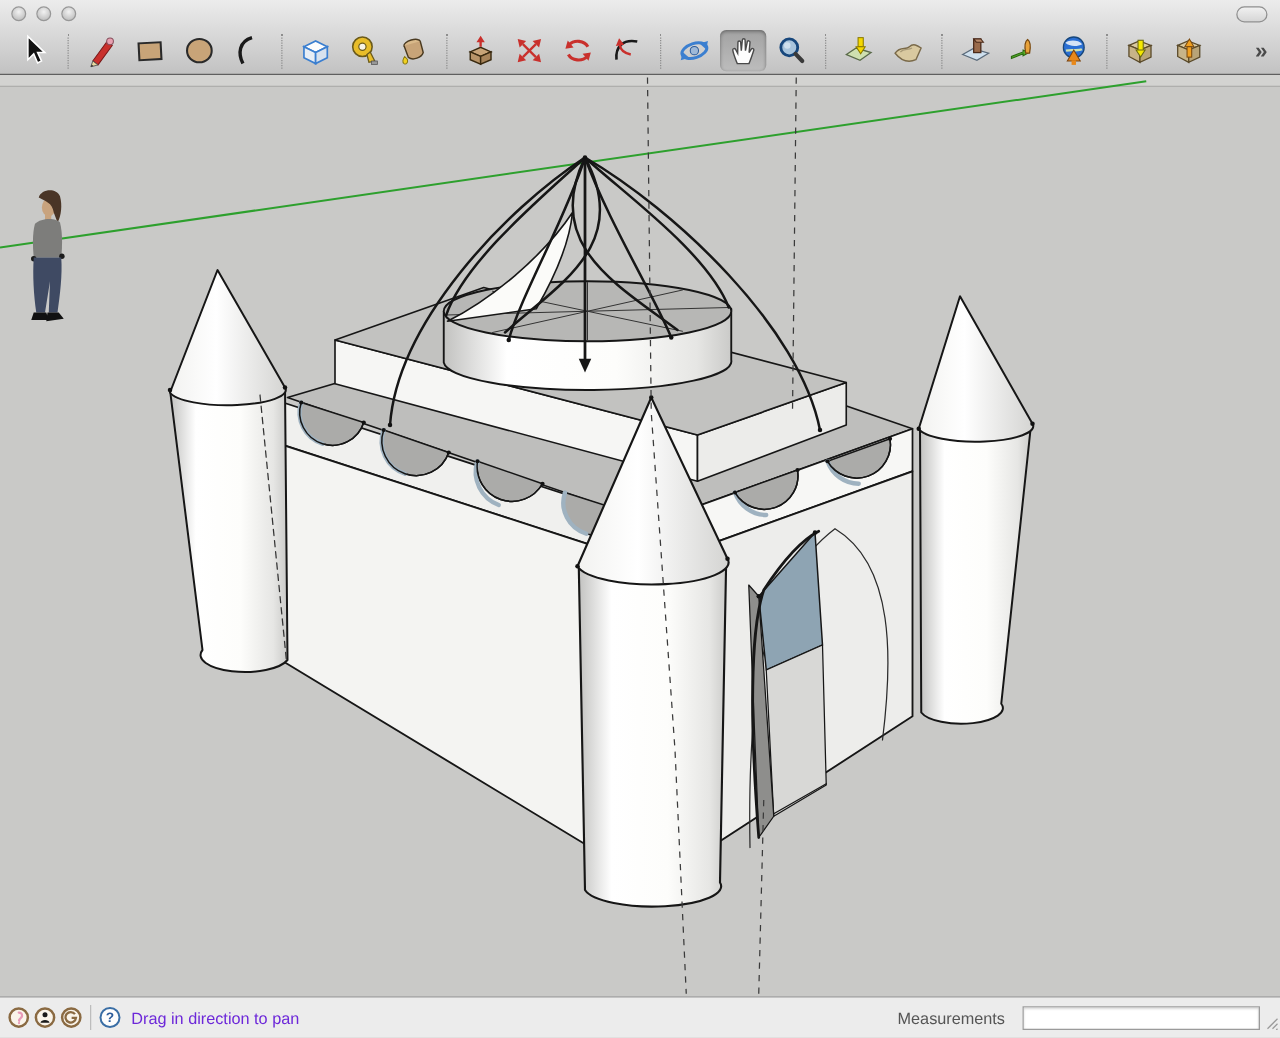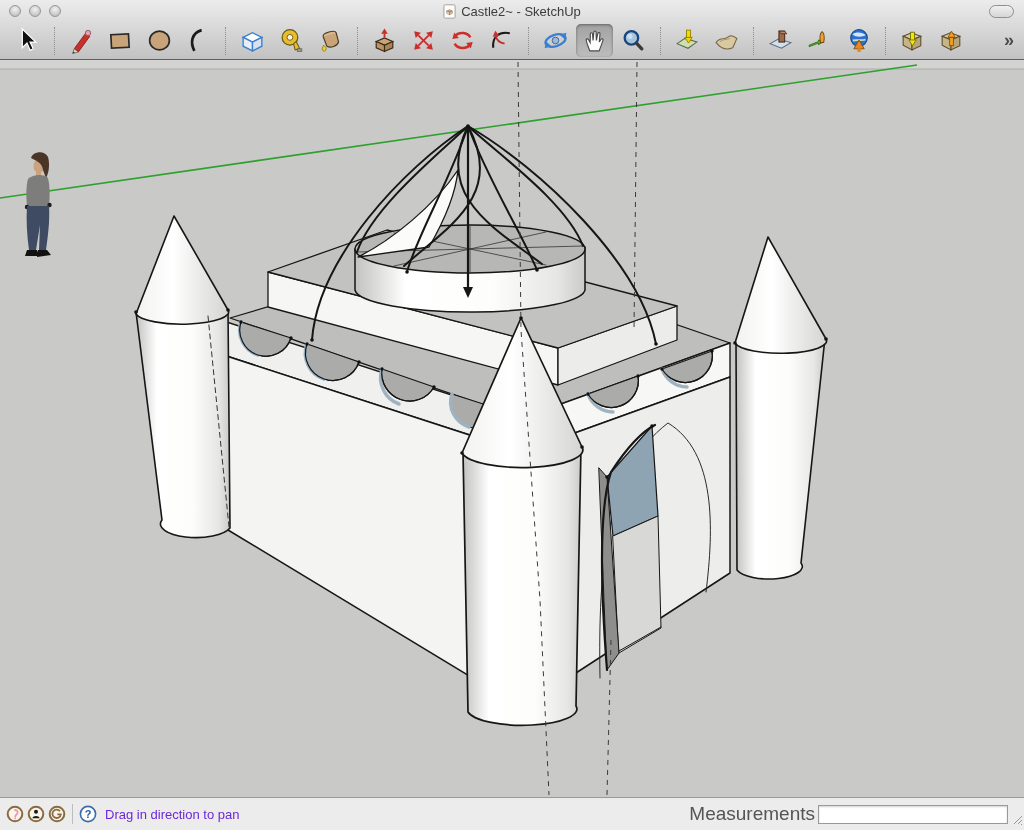--- a/index.html
+++ b/index.html
@@ -40,49 +40,38 @@
   .viewport svg { display:block; }
 
   
   .statusbar { height:33px; background:#ececec; border-top:1px solid #9a9a9a;
     display:flex; align-items:center; padding:0 6px; position:relative; }
   #status-icons { display:flex; align-items:center; gap:3px; }
   .st-ic { display:flex; }
   .st-sep { width:0; height:20px; border-left:1px solid #bdbdbd; margin:0 3px; }
   .hint { font-size:13px; color:#6d28d9; margin-left:8px; }
   .spacer { flex:1; }
-  .meas-label { font-size:19px; color:#555; margin-right:3px; }
+  .meas-label { font-size:13px; color:#555; margin-right:14px; }
   .meas-input { width:190px; height:19px; border:1px solid #9a9a9a; background:#fff;
     box-shadow:inset 0 1px 2px rgba(0,0,0,.18); font-size:12px; padding:0 3px;
     margin-right:10px; }
   .grip { position:absolute; right:1px; bottom:1px; }
 </style>
 </head>
 <body>
 
 <div class="window">
 
   <div class="header">
     <div class="titlebar">
       <div class="traffic" id="traffic">
           <span class="light"></span>
           <span class="light"></span>
           <span class="light"></span>
         </div>
-      <div class="title-wrap">
-        <span class="doc-icon">
-          <svg viewBox="0 0 14 16" width="13" height="15">
-            <rect x="1" y="0.8" width="12" height="14.4" rx="1.5" fill="#fdfdfd" stroke="#9a9a9a"></rect>
-            <polygon points="4,7.5 7,6 10,7.5 7,9" fill="#c8a478" stroke="#8a5a2a" stroke-width="0.5"></polygon>
-            <polygon points="4,7.5 7,9 7,11.5 4,10" fill="#e8e0d4" stroke="#8a5a2a" stroke-width="0.5"></polygon>
-            <polygon points="7,9 10,7.5 10,10 7,11.5" fill="#d8c8b4" stroke="#8a5a2a" stroke-width="0.5"></polygon>
-          </svg>
-        </span>
-        <span class="title-text">Castle2~ - SketchUp</span>
-      </div>
       <div class="lozenge"></div>
     </div>
 
     <div class="toolbar">
       <div class="tools" id="toolbar">
           <button class="tool">
             <span class="ticon">
               <svg viewBox="0 0 26 26" width="27" height="27">
                 <path d="M8 2 L8 20 L12.5 15.5 L15.5 22.5 L18.5 21 L15.5 14.5 L21 14.5 Z" fill="#111" stroke="#fff" stroke-width="1.2"></path>
               </svg>

